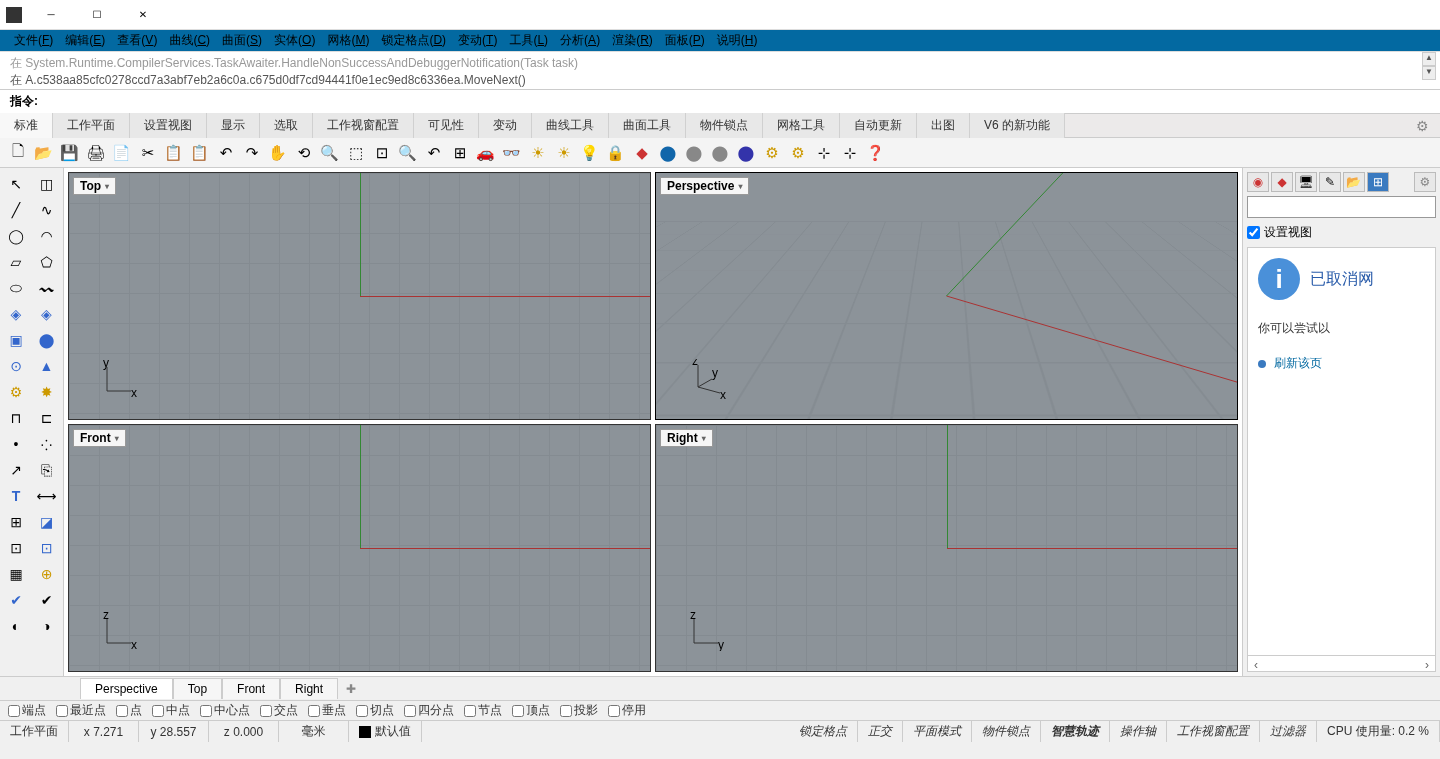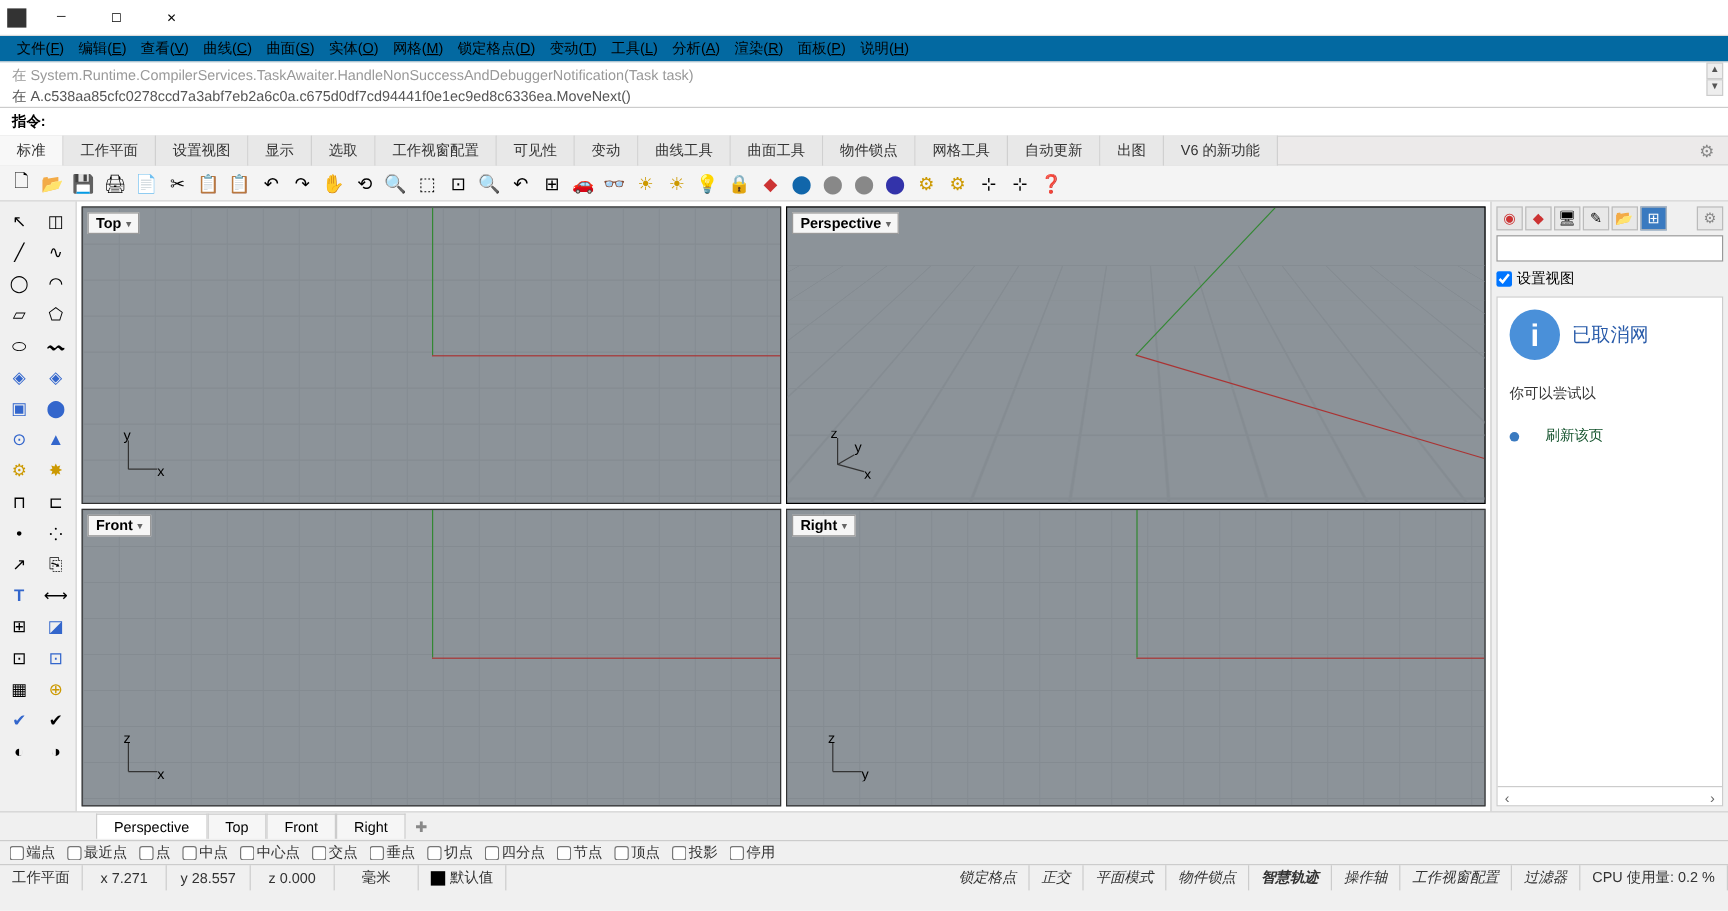--- a/index.html
+++ b/index.html
@@ -63,21 +63,21 @@
 .right-sidebar .panel-tabs .gear { margin-left: auto; color: #888; }
 .right-sidebar input.search { width: 100%; border: 1px solid #999; padding: 3px; background: #fff; }
 .right-sidebar .auto-update { display: flex; align-items: center; gap: 4px; padding: 2px 0; }
 .right-sidebar .info-panel { border: 1px solid #ccc; background: #fff; flex: 1; padding: 10px; position: relative; }
 .right-sidebar .info-panel .info-row { display: flex; gap: 10px; align-items: center; }
 .right-sidebar .info-icon { width: 42px; height: 42px; border-radius: 50%; background: #4a90d9; color: #fff; display: flex; align-items: center; justify-content: center; font-size: 26px; font-weight: bold; }
 .right-sidebar .info-title { color: #2a5caa; font-size: 16px; }
 .right-sidebar .info-text { margin-top: 20px; color: #333; }
 .right-sidebar .info-link { margin-top: 18px; display: flex; align-items: center; gap: 8px; }
 .right-sidebar .info-link .bullet { width: 8px; height: 8px; background: #3a7ac0; border-radius: 50%; }
-.right-sidebar .info-link a { color: #14532d; text-decoration: none; margin-left: 14px; }
+.right-sidebar .info-link a { color: #0369a1; text-decoration: none; }
 .right-sidebar .h-scroll { height: 16px; display: flex; justify-content: space-between; border-top: 1px solid #ccc; padding-top: 2px; }
 .right-sidebar .h-scroll span { width: 16px; text-align: center; color: #666; }
 
 
 .vp-tabs { height: 24px; background: #f0f0f0; display: flex; align-items: center; border-top: 1px solid #ccc; padding-left: 80px; }
 .vp-tabs .vtab { padding: 3px 14px; border: 1px solid #ccc; border-bottom: none; background: #f6f6f6; margin-right: 0px; }
 .vp-tabs .vtab.active { background: #fff; }
 .vp-tabs .add { padding: 3px 8px; color: #888; }
 
 

